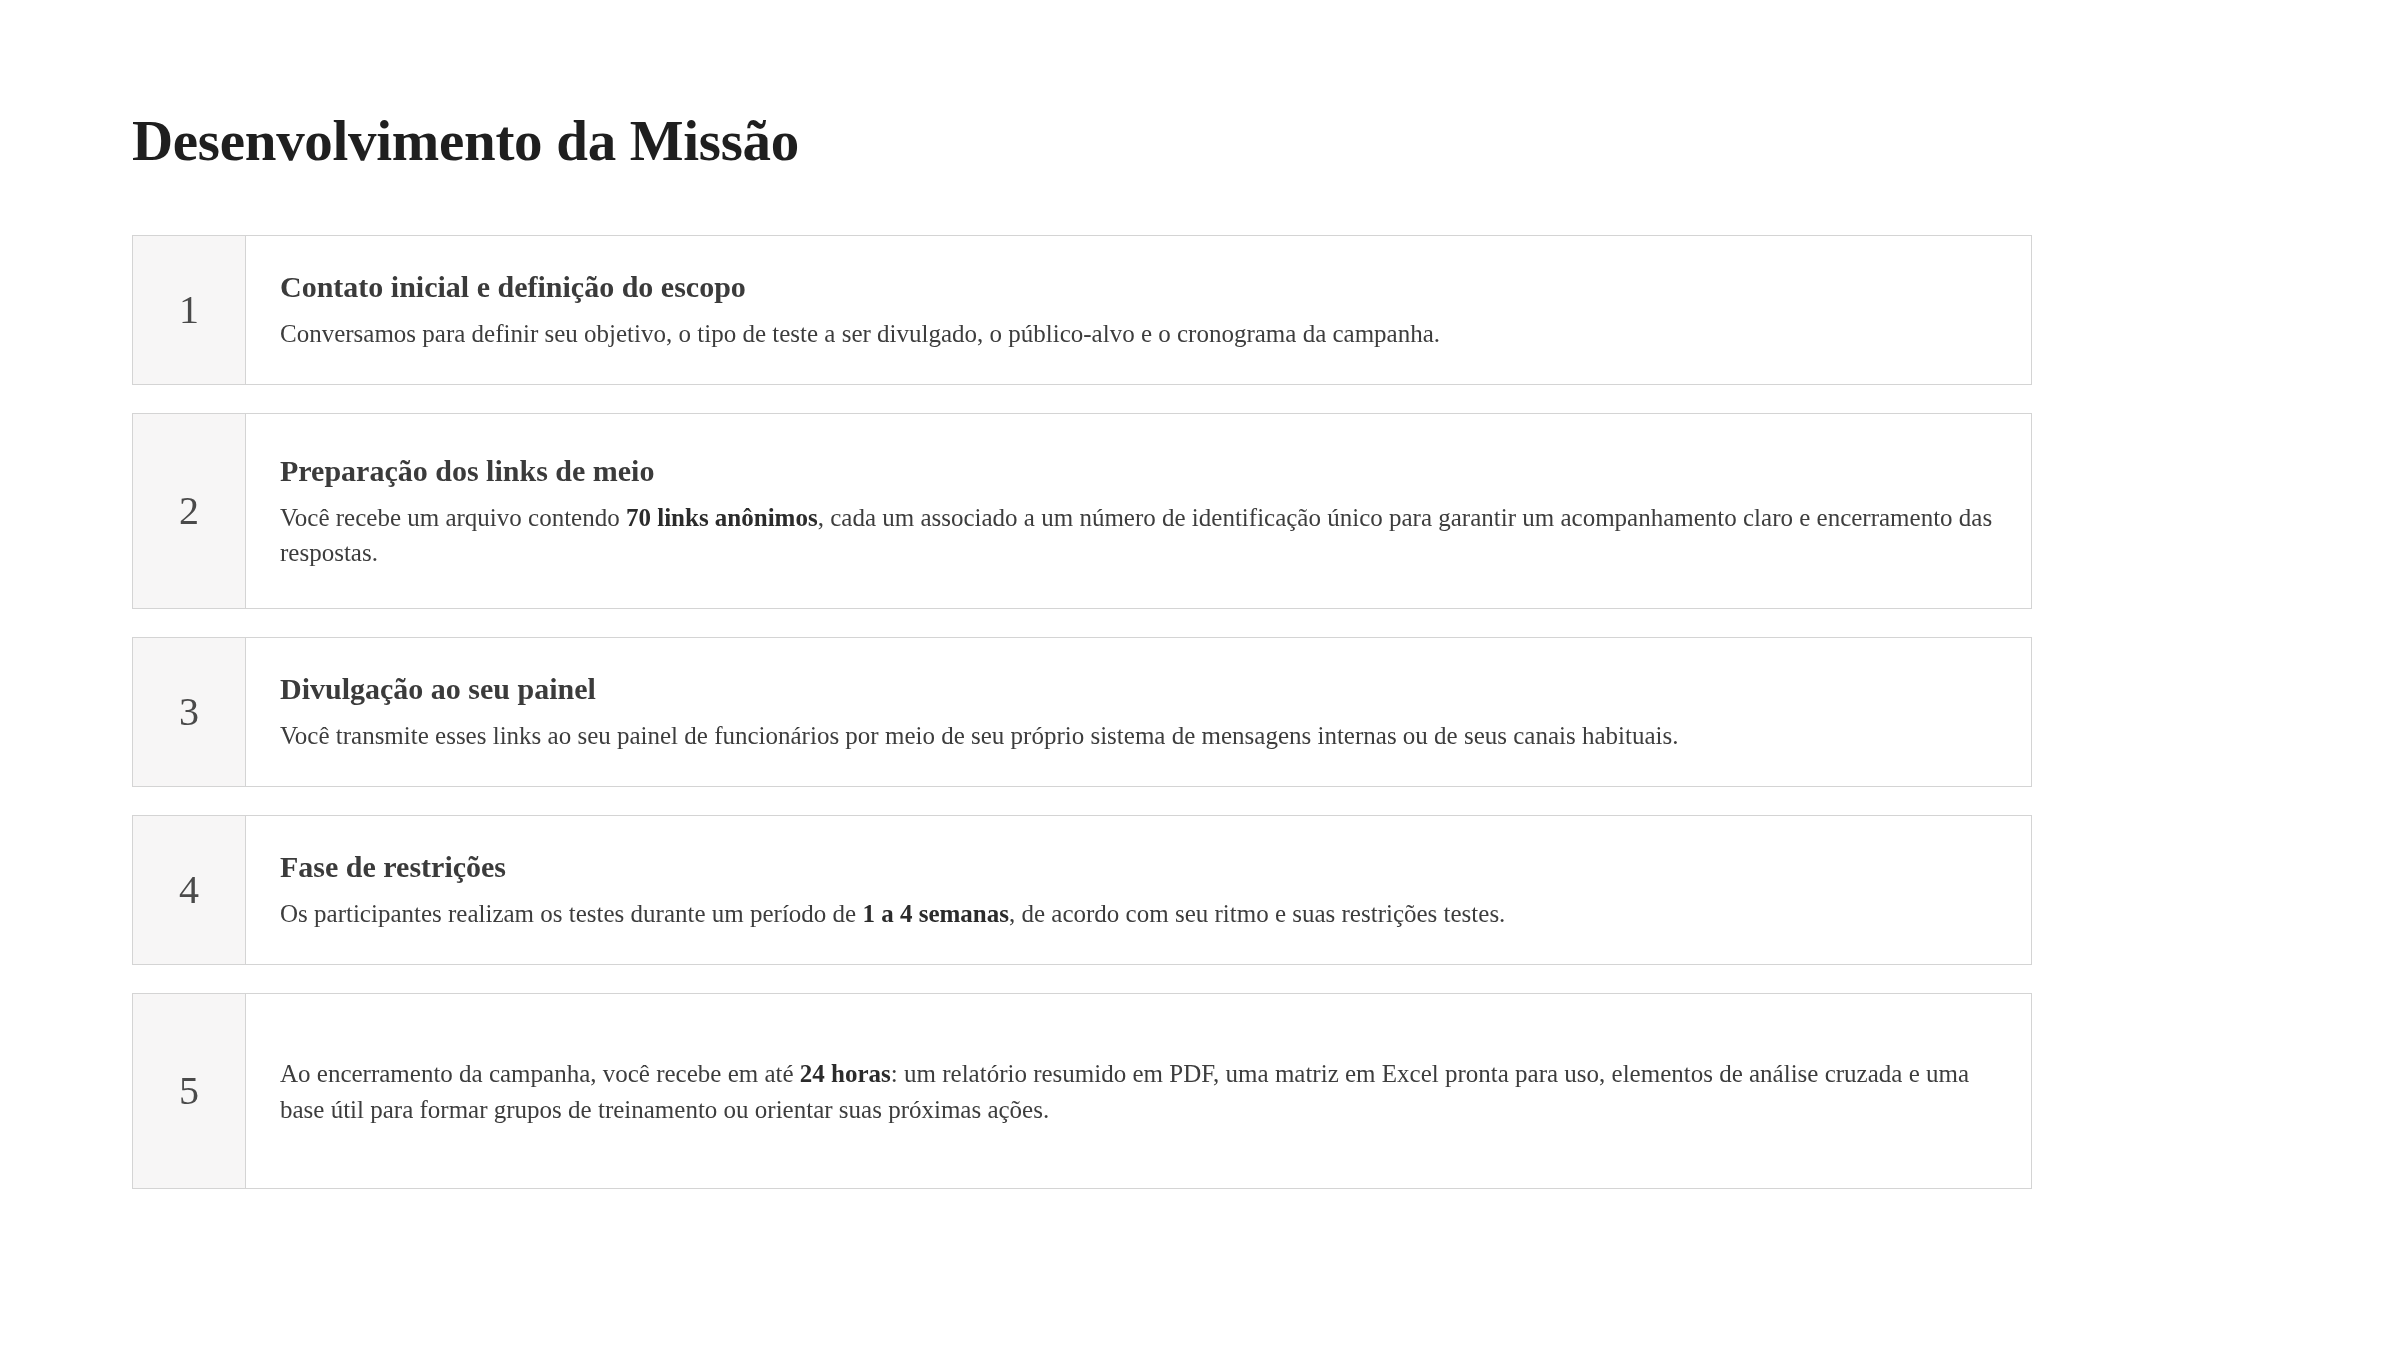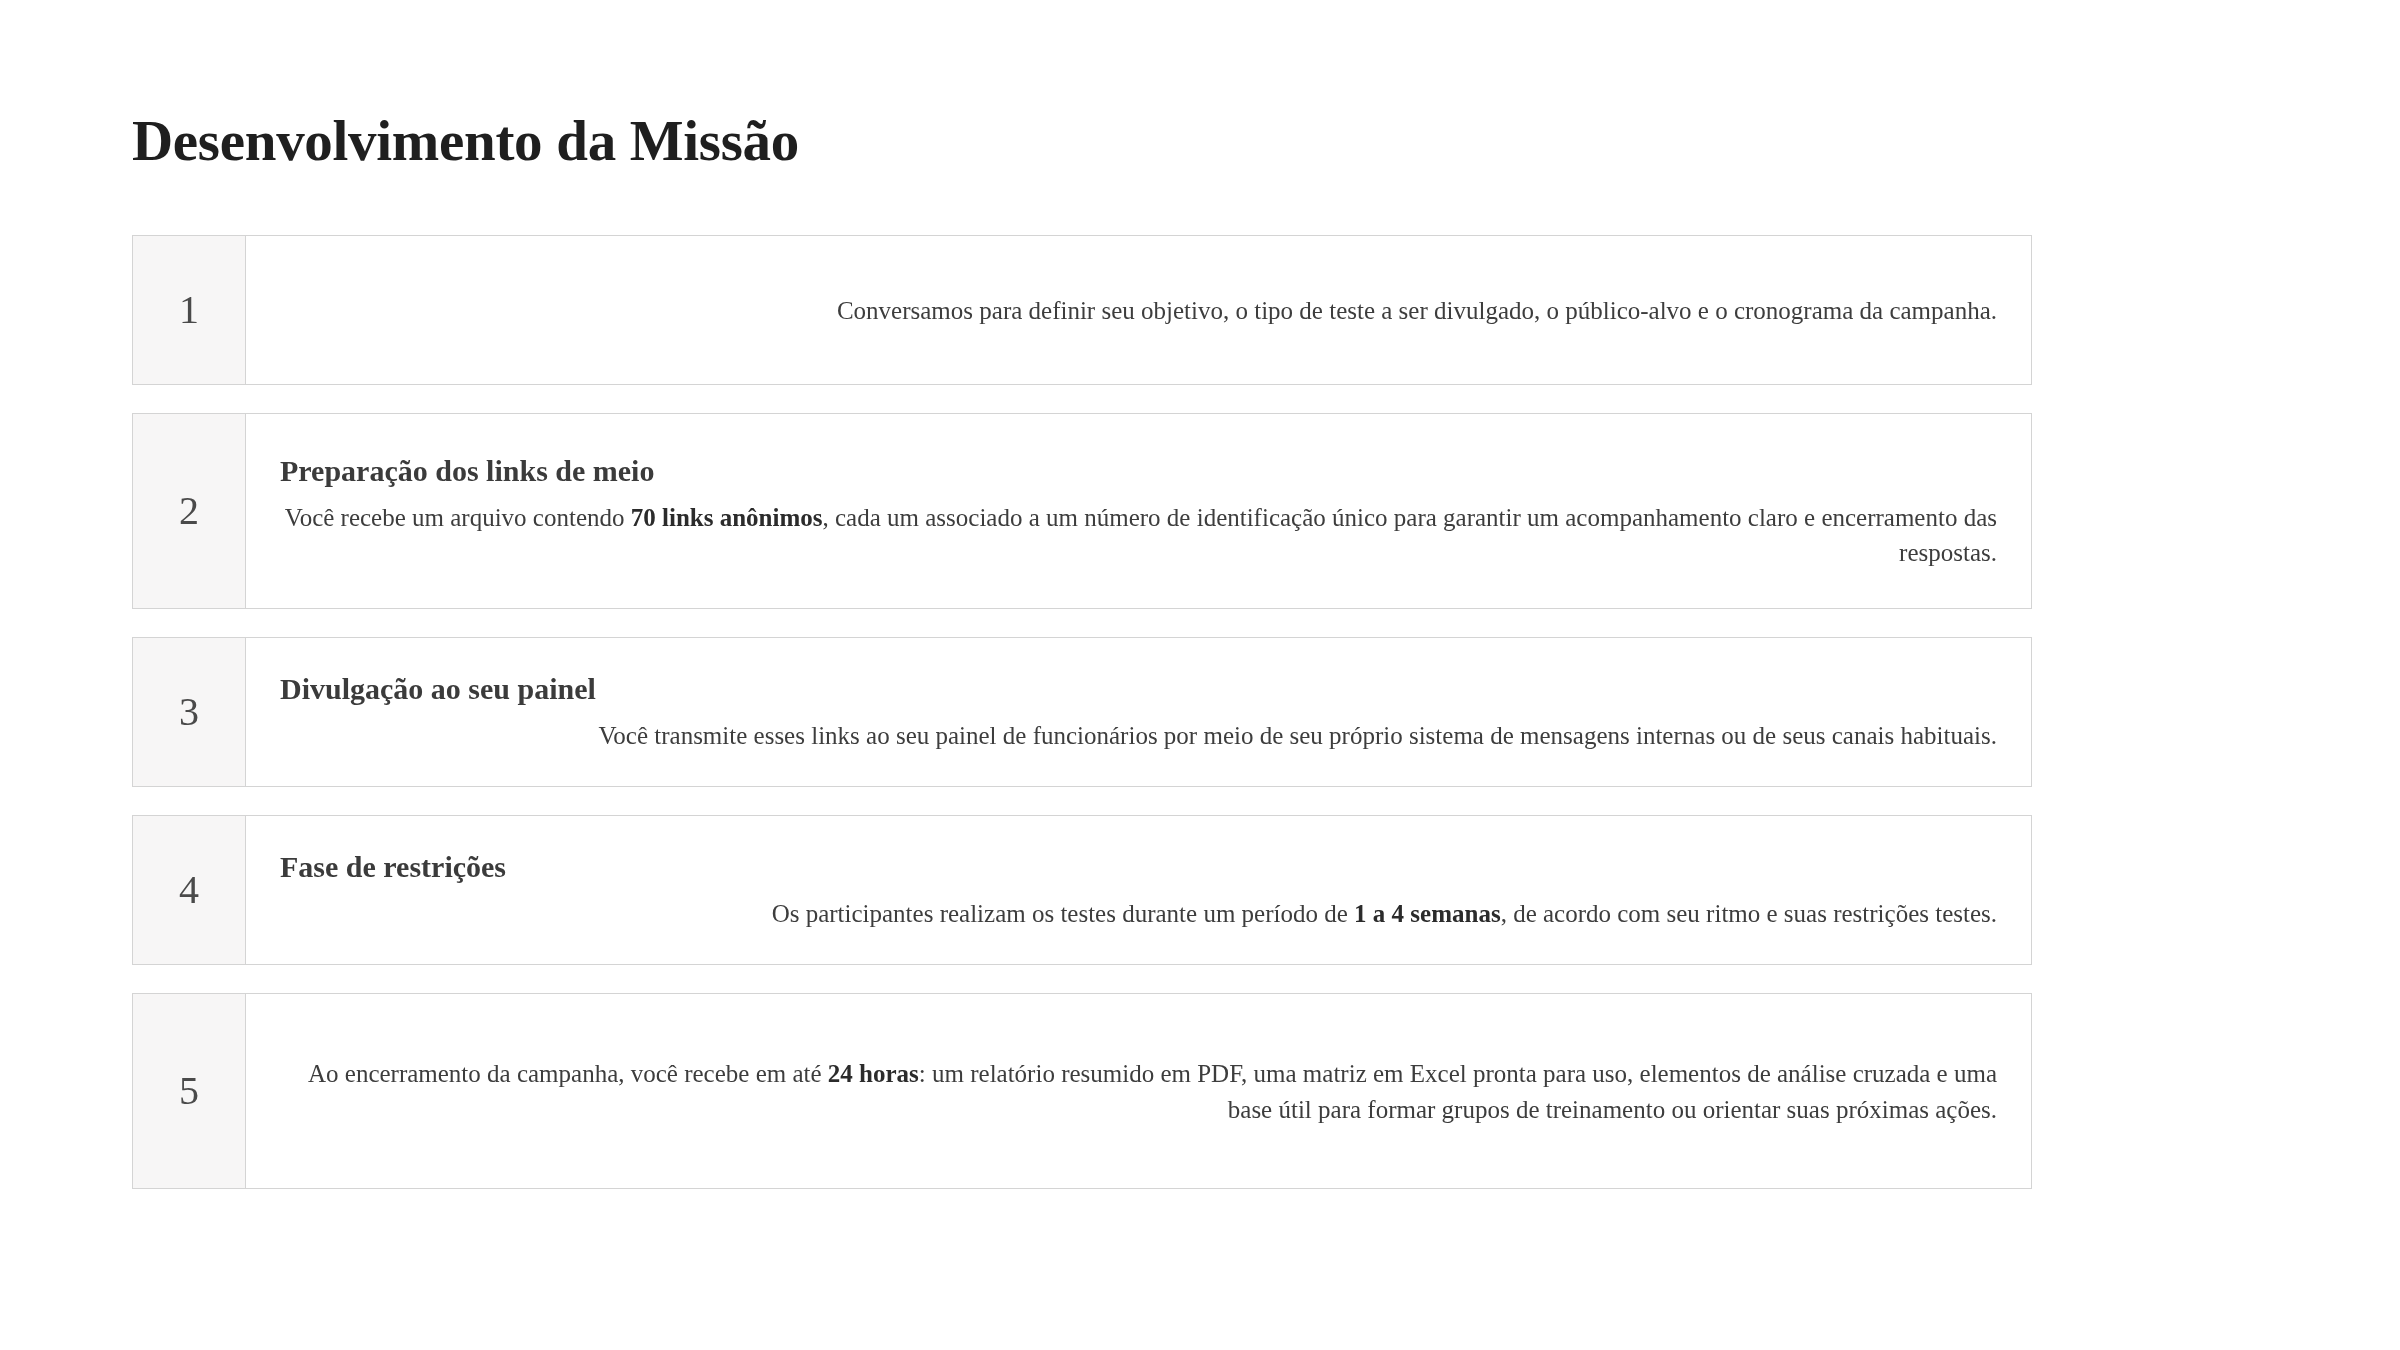--- a/index.html
+++ b/index.html
@@ -73,21 +73,20 @@
     margin: 0 0 11px 0;
     line-height: 1.2;
   }
   .step-desc {
     font-family: "Liberation Serif", serif;
     font-size: 25px;
     color: #3d3d3d;
     line-height: 1.42;
     margin: 0;
     max-width: 2020px;
-    text-align: right;
   }
   .step-desc b {
     font-weight: bold;
     color: #2b2b2b;
   }
   .step.tall { min-height: 196px; }
 </style>
 </head>
 <body>
 
@@ -95,20 +94,21 @@
 
   <h1 class="page-title">Desenvolvimento da Missão</h1>
 
   <div class="steps">
 
     <div class="step">
       <div class="step-number-cell">
         <span class="step-number">1</span>
       </div>
       <div class="step-body">
+        <h2 class="step-title">Contato inicial e definição do escopo</h2>
         <p class="step-desc"><span>Conversamos para definir seu objetivo, o tipo de teste a ser divulgado, o público-alvo e o cronograma da campanha.</span></p>
       </div>
     </div>
 
     <div class="step tall">
       <div class="step-number-cell">
         <span class="step-number">2</span>
       </div>
       <div class="step-body">
         <h2 class="step-title">Preparação dos links de meio</h2>

